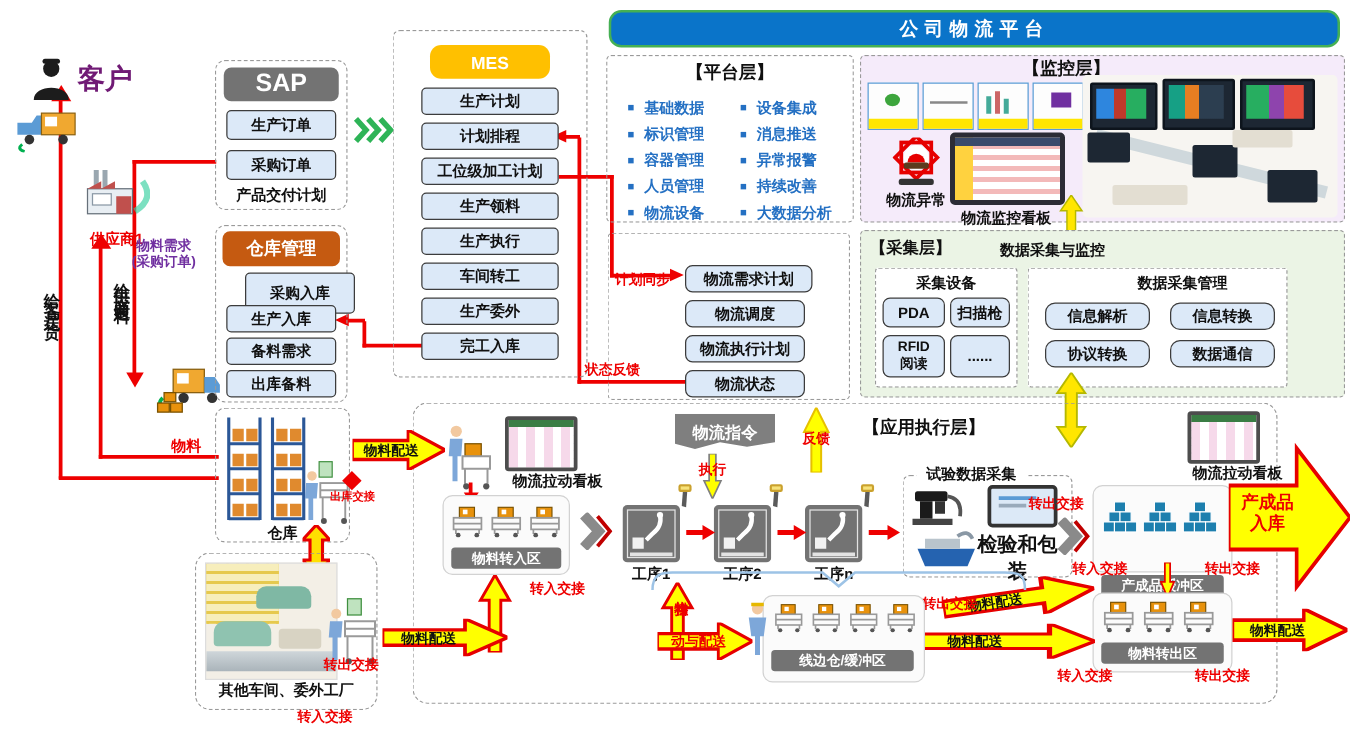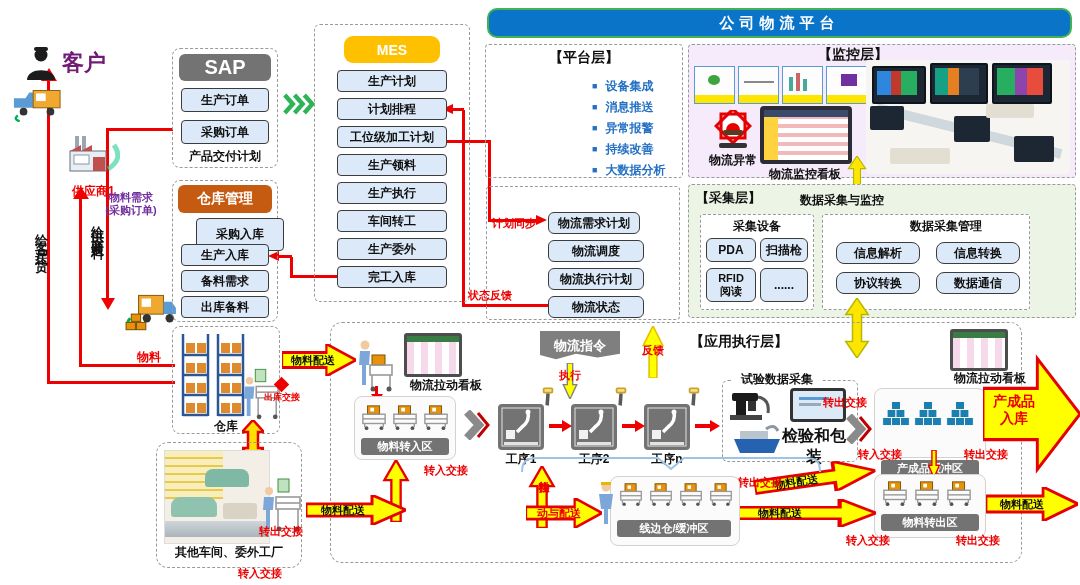--- a/index.html
+++ b/index.html
@@ -220,20 +220,27 @@
       <circle cx="35" cy="50" r="2.5" fill="#555"></circle>
     </svg>
   <div class="abs red cap" style="left:252px;top:525px;width:58px;height:13px;font-size:11px">转出交接</div>
   <div class="abs lbl cap" style="left:160px;top:545px;width:138px;height:14px;font-size:12px">其他车间、委外工厂</div>
   <div class="abs red cap" style="left:232px;top:567px;width:56px;height:13px;font-size:11px">转入交接</div>
 
   <div class="abs hdr" style="left:487px;top:8px;width:585px;height:30px;background:#0a74c9;border:2px solid #45b054;border-radius:10px;font-size:15px;letter-spacing:5px">公司物流平台</div>
 
   <div class="abs dash" style="left:485px;top:44px;width:198px;height:134px;border-radius:4px"></div>
   <div class="abs lbl cap" style="left:485px;top:50px;width:198px;height:15px;font-size:14px">【平台层】</div>
+  <div class="abs bullets" style="left:502px;top:76px">
+    <div>基础数据</div>
+    <div>标识管理</div>
+    <div>容器管理</div>
+    <div>人员管理</div>
+    <div>物流设备</div>
+  </div>
   <div class="abs bullets" style="left:592px;top:76px">
     <div>设备集成</div>
     <div>消息推送</div>
     <div>异常报警</div>
     <div>持续改善</div>
     <div>大数据分析</div>
   </div>
 
   <div class="abs dash" style="left:688px;top:44px;width:388px;height:134px;background:#f5ebfa;border-radius:4px"></div>
   <div class="abs lbl cap" style="left:688px;top:47px;width:330px;height:15px;font-size:14px">【监控层】</div>
@@ -287,21 +294,21 @@
     <div class="abs" style="left:148px;top:76px;width:40px;height:26px;background:#1d2733;border-radius:2px"></div>
     <div class="abs" style="left:24px;top:88px;width:60px;height:16px;background:#e3ded2;border-radius:2px"></div>
     <div class="abs" style="left:120px;top:44px;width:48px;height:14px;background:#e3ded2;border-radius:2px"></div>
   </div>
 
   <svg class="abs" viewBox="0 0 30 80" style="left:846px;top:156px;width:22px;height:46px">
     <polygon points="15,0 30,22 21,22 21,58 30,58 15,80 0,58 9,58 9,22 0,22" fill="#ffe600" stroke="#b5b800" stroke-width="2"></polygon>
     </svg>
 
   <div class="abs dash" style="left:486px;top:186px;width:194px;height:134px;border-radius:4px"></div>
-  <div class="abs item" style="left:548px;top:212px;width:92px;height:22px;border-radius:6px">物流需求计划</div>
+  <div class="abs item" style="left:548px;top:212px;width:102px;height:22px;border-radius:6px">物流需求计划</div>
   <div class="abs item" style="left:548px;top:240px;width:96px;height:22px;border-radius:6px">物流调度</div>
   <div class="abs item" style="left:548px;top:268px;width:96px;height:22px;border-radius:6px">物流执行计划</div>
   <div class="abs item" style="left:548px;top:296px;width:96px;height:22px;border-radius:6px">物流状态</div>
   <div class="abs red" style="left:492px;top:216px;font-size:11px">计划同步</div>
   <div class="abs red" style="left:468px;top:288px;font-size:11px">状态反馈</div>
 
   <div class="abs dash" style="left:688px;top:184px;width:388px;height:134px;background:#ebf4e5;border-radius:4px"></div>
   <div class="abs lbl" style="left:696px;top:189px;font-size:13px">【采集层】</div>
   <div class="abs lbl" style="left:800px;top:192px;font-size:12px">数据采集与监控</div>
   <div class="abs dash" style="left:700px;top:214px;width:114px;height:96px;border-radius:3px;background:#fff"></div>

